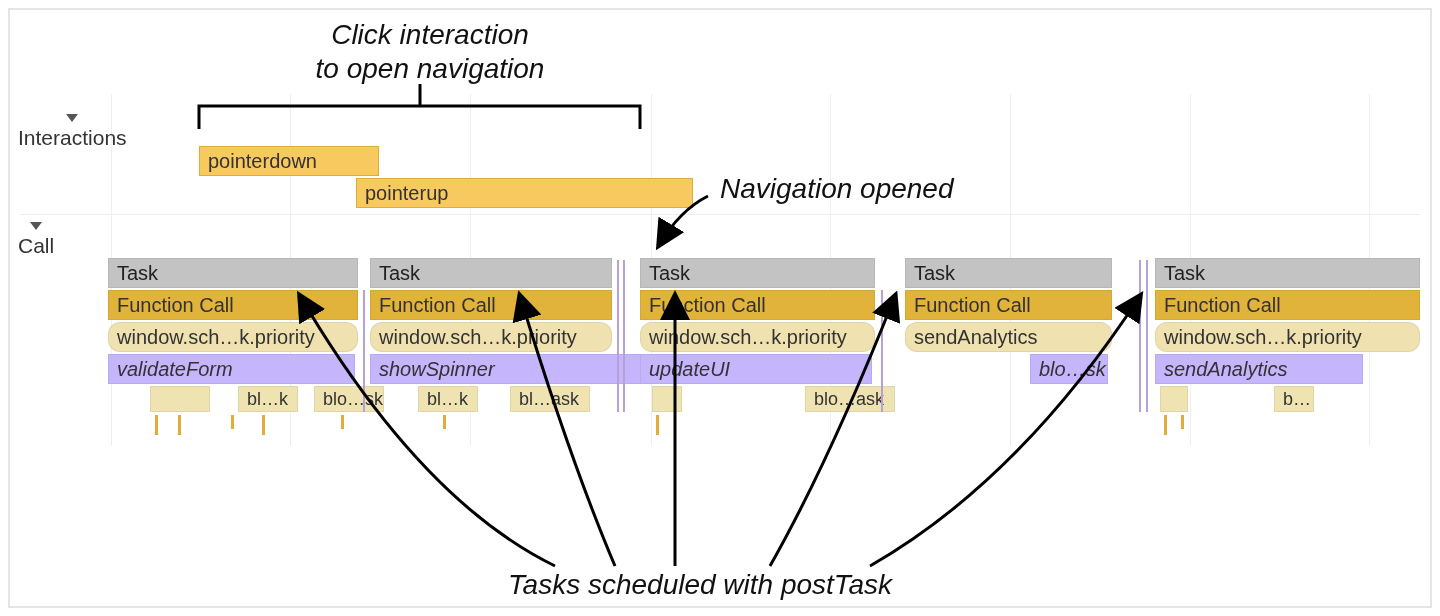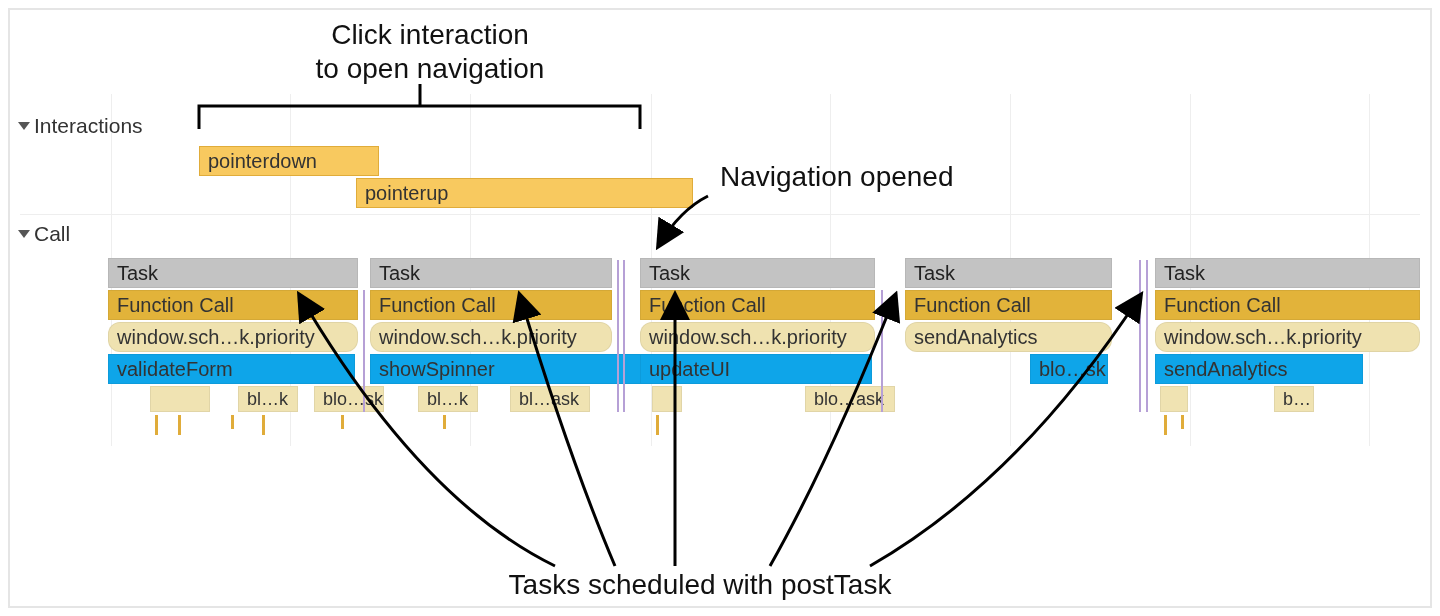--- a/index.html
+++ b/index.html
@@ -16,28 +16,30 @@
     left: 8px; top: 8px; right: 8px; bottom: 8px;
     border: 2px solid #e5e5e5;
   }
   .annotation {
     position: absolute;
     font-size: 28px;
     color: #111;
     line-height: 1.2;
     white-space: pre;
     text-align: center;
+    font-style: italic;
   }
   .track-label {
     position: absolute;
     font-size: 21px;
     color: #333;
     display: flex;
     align-items: center;
     gap: 4px;
+    flex-direction: column;
   }
   .tri {
     display:inline-block;
     width: 0; height: 0;
     border-left: 6px solid transparent;
     border-right: 6px solid transparent;
     border-top: 8px solid #555;
   }
   .gridline {
     position: absolute;
@@ -59,21 +61,21 @@
     display: flex;
     align-items: center;
     overflow: hidden;
     white-space: nowrap;
     border: 1px solid rgba(0,0,0,0.06);
   }
   .bar.interaction { background: #f8c95f; border-color:#e0ac3a; }
   .bar.task       { background: #c3c3c3; color:#222; }
   .bar.funccall   { background: #e2b33a; }
   .bar.lvl3       { background: #efe2b0; border-radius: 12px; }
-  .bar.lvl4       { background: #0ea5e9; }
+  .bar.lvl4       { background: #c4b5fd; font-style: italic; }
   .bar.small      { background: #f0e3b2; font-size:18px; }
   .tick {
     position:absolute;
     width:3px;
     background:#e0ac3a;
   }
   .thin {
     position:absolute;
     width:2px;
     background:#b6a0d6;
@@ -92,21 +94,21 @@
 <div class="gridline" style="left:830px"></div>
 <div class="gridline" style="left:1010px"></div>
 <div class="gridline" style="left:1190px"></div>
 <div class="gridline" style="left:1369px"></div>
 
 <div class="hsep" style="top:214px"></div>
 
 <div class="annotation" style="left:210px; top:18px; width:440px">Click interaction
 to open navigation</div>
 
-<div class="annotation" style="left:720px; top:160px; text-align:right">Navigation opened</div>
+<div class="annotation" style="left:720px; top:172px; text-align:right">Navigation opened</div>
 
 <div class="annotation" style="left:420px; top:568px; width:560px">Tasks scheduled with postTask</div>
 
 <div class="track-label" style="left:18px; top:114px">
   <span class="tri"></span>
   <span>Interactions</span>
 </div>
 
 <div class="bar interaction" style="left:199px; top:146px; width:180px">pointerdown</div>
 <div class="bar interaction" style="left:356px; top:178px; width:337px">pointerup</div>

